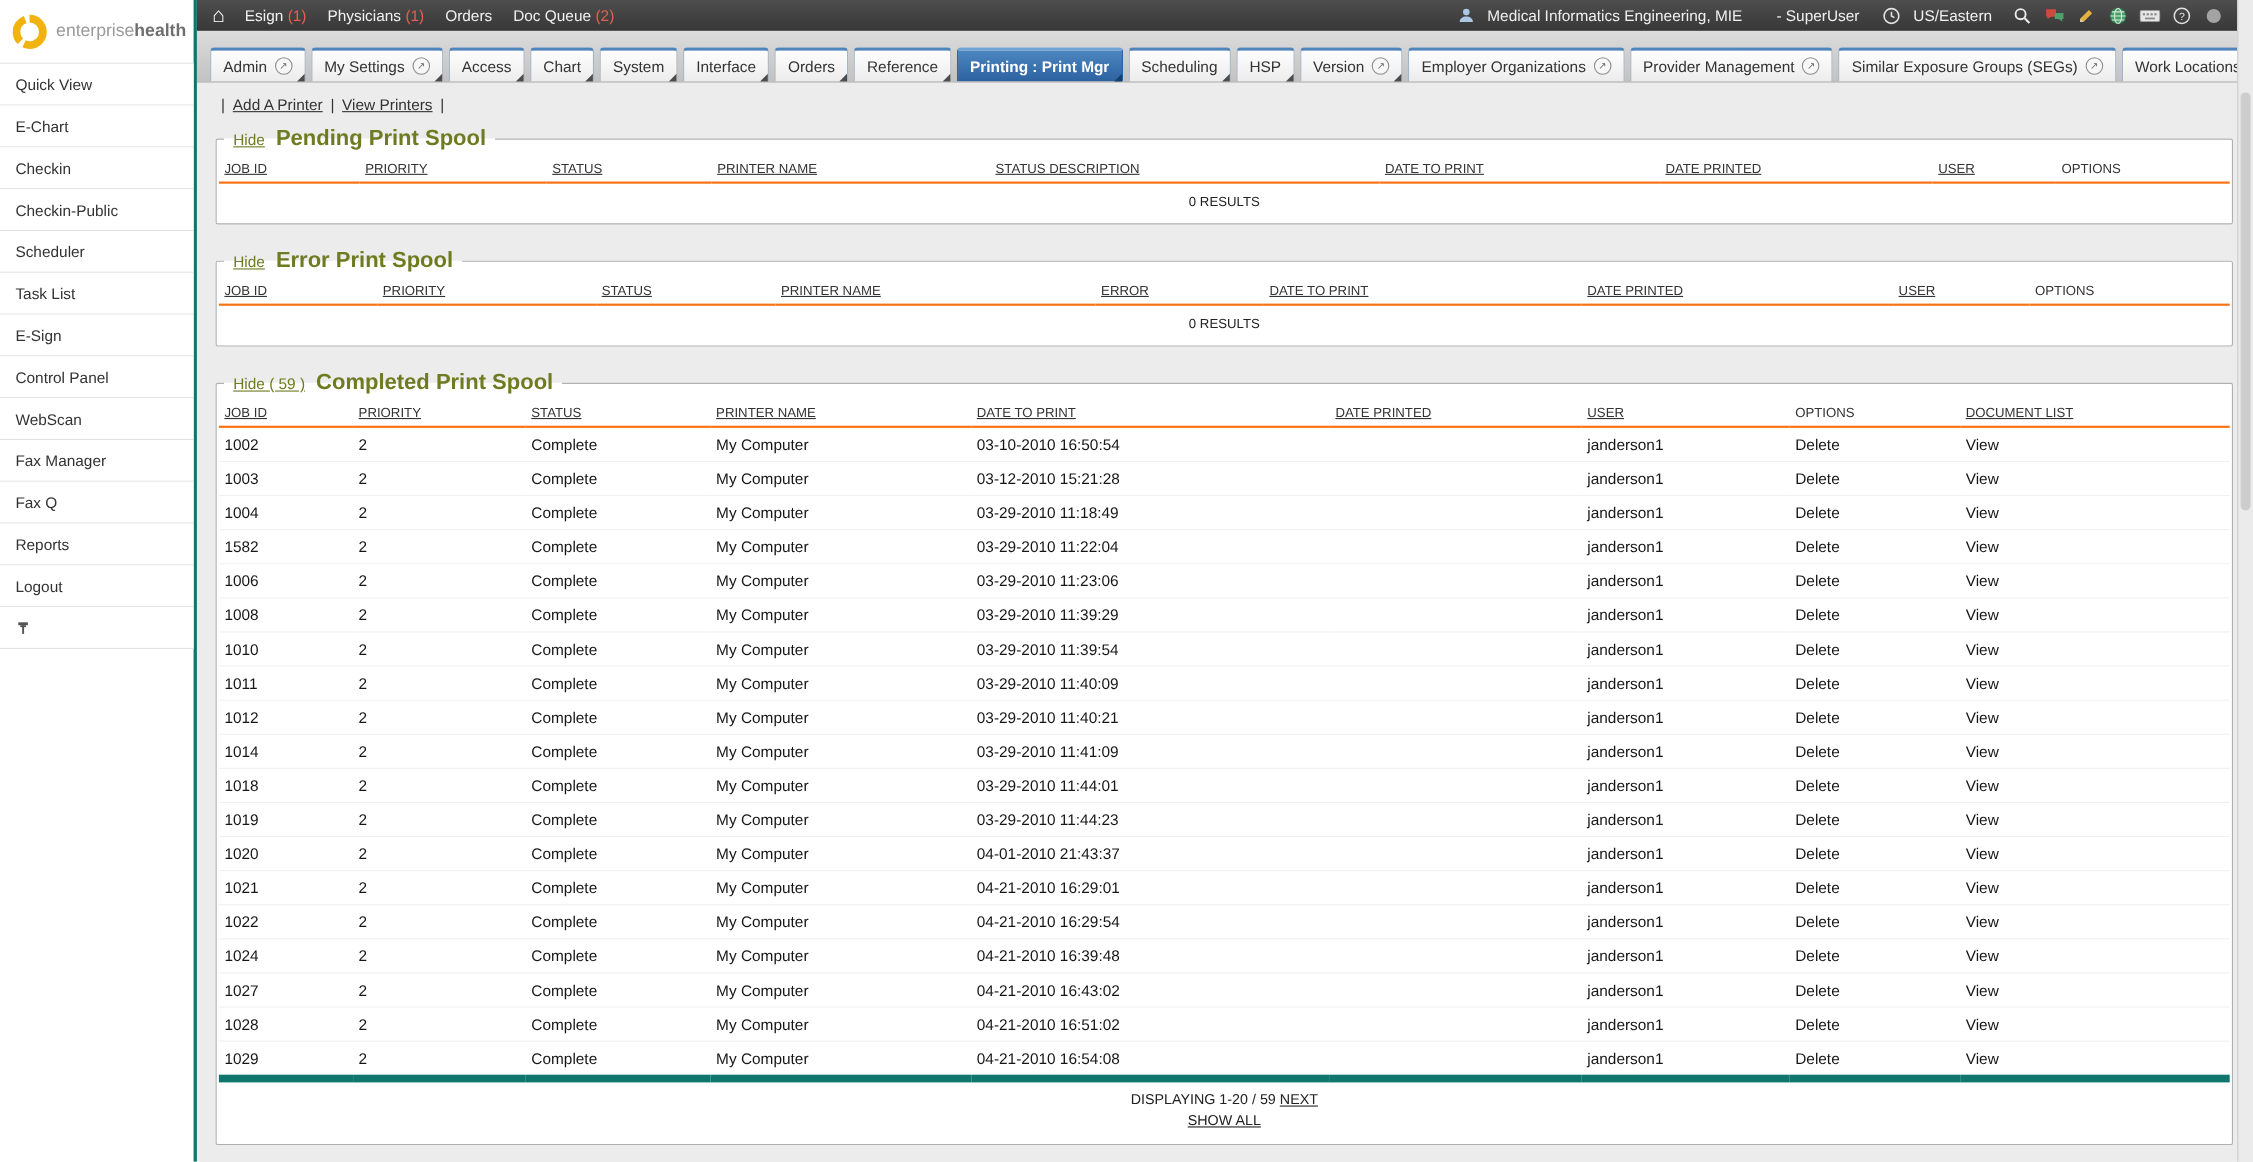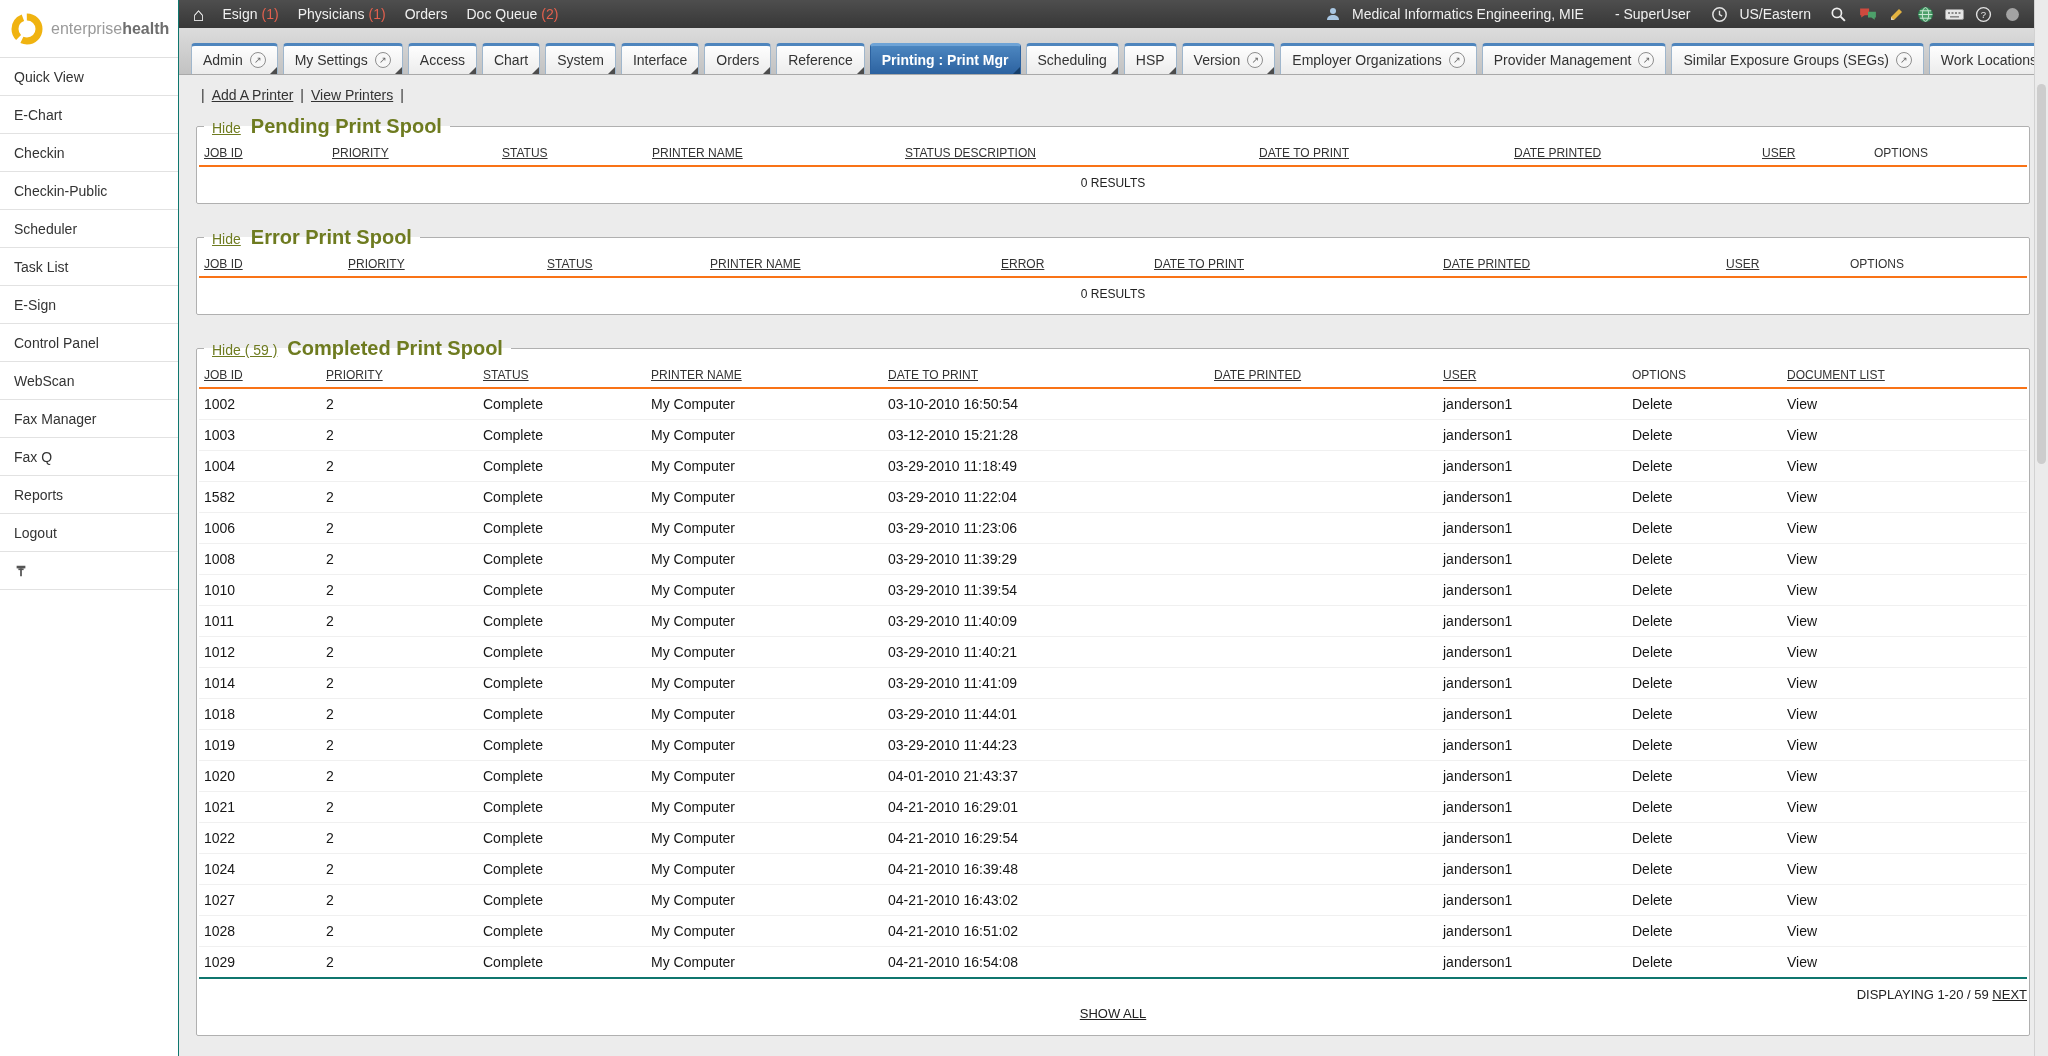--- a/index.html
+++ b/index.html
@@ -6,21 +6,21 @@
   html, body {
     width: 2048px; height: 1056px; overflow: hidden;
     font-family: "Liberation Sans", sans-serif;
     background: #ececec;
   }
   a { text-decoration: none; color: inherit; }
 
   
   .sidebar {
     position: fixed; left: 0; top: 0; bottom: 0; width: 179px;
-    background: #fff; border-right: 1px solid #0f766e; z-index: 6;
+    background: #fff; border-right: 3px solid #0f766e; z-index: 6;
   }
   .logo {
     height: 58px; display: flex; align-items: center; gap: 5px;
     padding-left: 8px; border-bottom: 1px solid #e0e0e0;
   }
   .logo-text { font-size: 16px; white-space: nowrap; }
   .lt1 { color: #9a9a9a; }
   .lt2 { color: #6e6e6e; font-weight: bold; }
   .side-item {
     height: 38px; display: flex; align-items: center;
@@ -97,21 +97,21 @@
     text-align: left; padding: 6px 5px 5px; font-weight: normal;
     font-size: 12px; color: #333; white-space: nowrap;
     border-bottom: 2px solid #f97316;
   }
   .col-link { text-decoration: underline; cursor: pointer; }
   tbody td { padding: 7px 5px; font-size: 14px; color: #161616; white-space: nowrap; }
   tbody tr.data-row { border-bottom: 1px solid #f0f0f0; }
   .empty-row td { text-align: center; font-size: 12px; color: #222; padding: 9px 0 11px; }
   .action { cursor: pointer; }
   tfoot td { text-align: center; font-size: 13px; color: #222; }
-  tfoot tr.foot-1 td { border-top: 2px solid #0f766e; padding: 8px 0 2px; text-align: right; }
+  tfoot tr.foot-1 td { border-top: 7px solid #0f766e; padding: 8px 0 2px; }
   tfoot tr.foot-2 td { padding: 2px 0 12px; }
   .foot-link { text-decoration: underline; cursor: pointer; font-size: 13px; color: #222; }
 
   
   .scrollbar {
     position: fixed; top: 0; right: 0; bottom: 0; width: 14px;
     background: #ebebeb; border-left: 1px solid #d2d2d2; z-index: 10;
   }
   .scroll-thumb {
     position: absolute; top: 84px; left: 2px; width: 9px; height: 380px;

